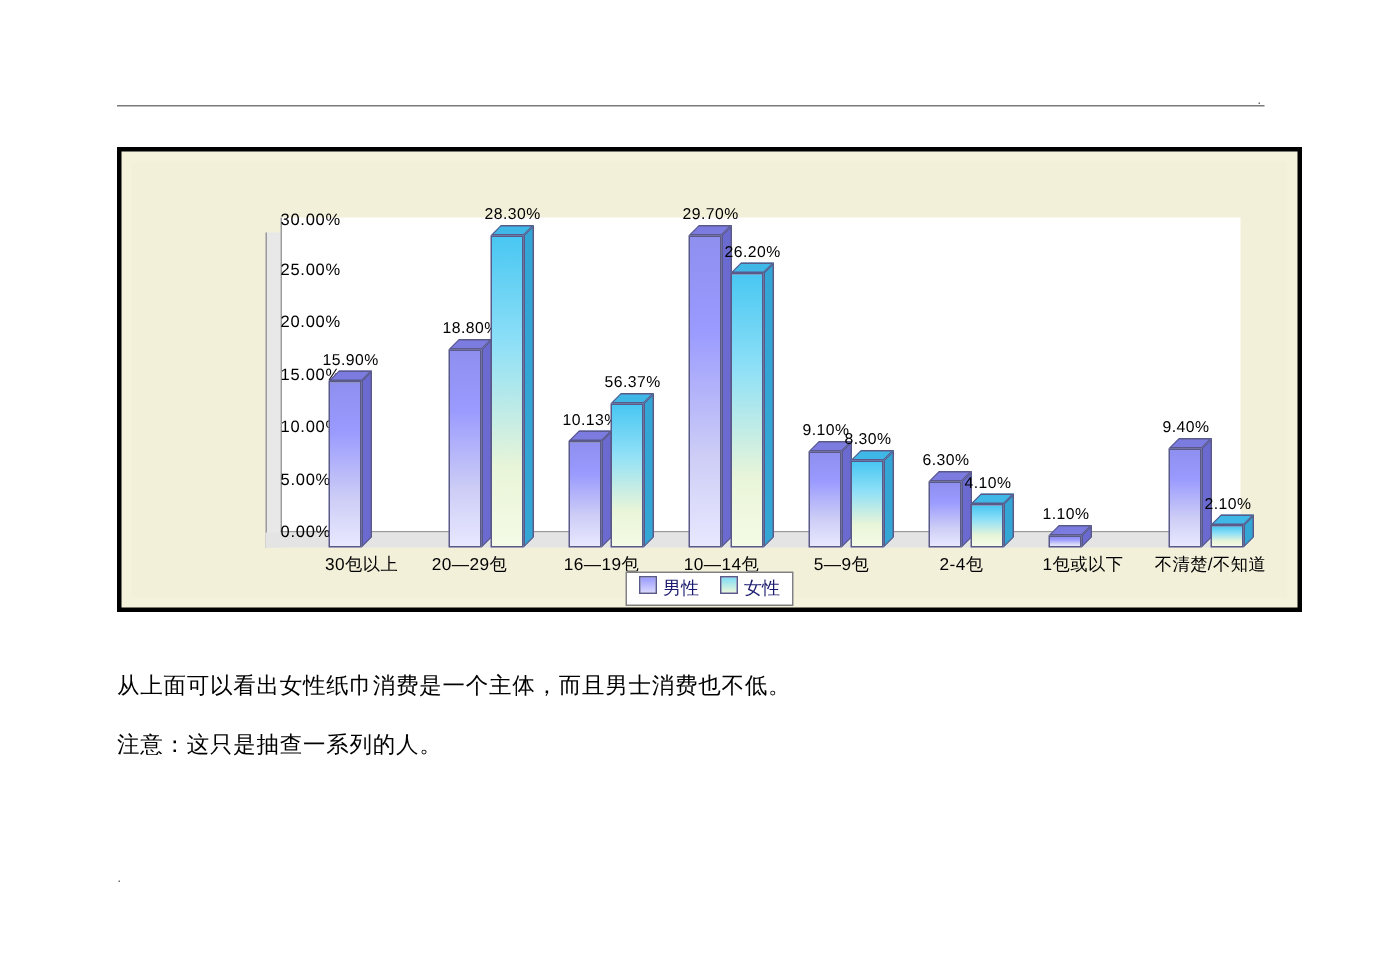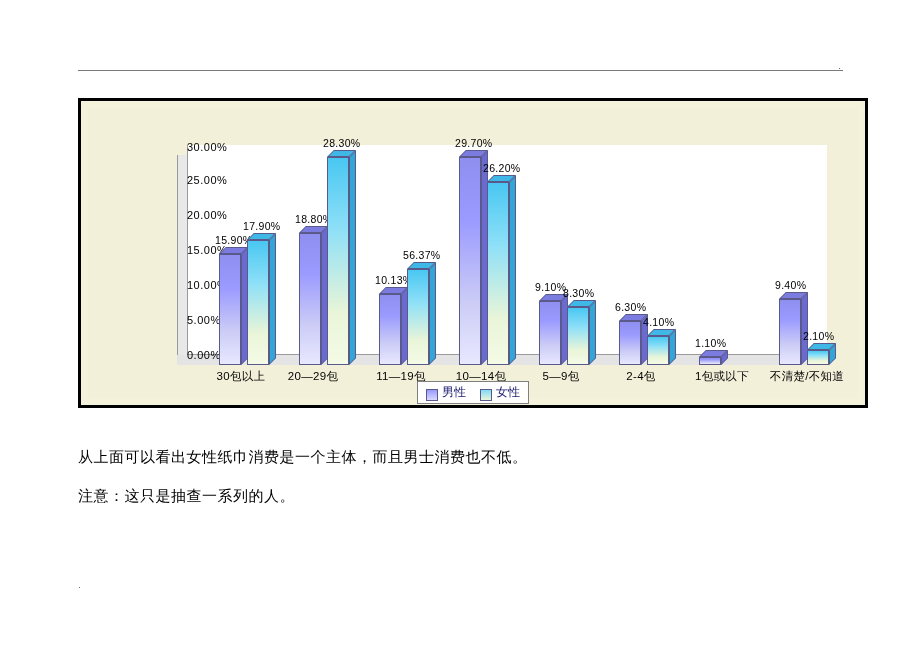--- a/index.html
+++ b/index.html
@@ -185,21 +185,21 @@
     transform: translateX(-50%);
     top: 280px;
     border: 1px solid #808080;
     background: #ffffff;
     padding: 2px 8px;
     font-size: 12px;
     display: flex;
     gap: 14px;
     align-items: center;
   }
-  .legend-item { display: flex; align-items: flex-end; gap: 4px; }
+  .legend-item { display: flex; align-items: flex-start; gap: 4px; }
   .swatch {
     width: 10px; height: 10px;
     display: inline-block;
     border: 1px solid #5a5a8a;
   }
   .swatch.male { background: linear-gradient(to bottom,#9a9aff,#d8d8ff); }
   .swatch.female { background: linear-gradient(to bottom,#7fdcf5,#eaf6da); }
   .legend-label { color: #1a1a6e; }
   
   .para {
@@ -243,26 +243,20 @@
       <div class="yaxis-label" style="left:10px; top:70px;">20.00%</div>
       <div class="yaxis-label" style="left:10px; top:35px;">25.00%</div>
       <div class="yaxis-label" style="left:10px; top:2px;">30.00%</div>
 
       <div class="bar male" style="left:42px;  height:111px;">
         <div class="top"></div>
         <div class="side"></div>
         <div class="front"></div>
         <div class="bar-label">15.90%</div>
       </div>
-      <div class="bar female" style="left:70px;  height:125px;">
-        <div class="top"></div>
-        <div class="side"></div>
-        <div class="front"></div>
-        <div class="bar-label">17.90%</div>
-      </div>
 
       <div class="bar male" style="left:122px; height:132px;">
         <div class="top"></div>
         <div class="side"></div>
         <div class="front"></div>
         <div class="bar-label">18.80%</div>
       </div>
       <div class="bar female" style="left:150px; height:208px;">
         <div class="top"></div>
         <div class="side"></div>
@@ -337,21 +331,21 @@
       </div>
       <div class="bar female" style="left:630px; height:15px;">
         <div class="top"></div>
         <div class="side"></div>
         <div class="front"></div>
         <div class="bar-label">2.10%</div>
       </div>
 
       <div class="cat-label" style="left:18px;  width:92px;">30包以上</div>
       <div class="cat-label" style="left:90px;  width:92px;">20—29包</div>
-      <div class="cat-label" style="left:178px; width:92px;">11—19包</div>
+      <div class="cat-label" style="left:178px; width:92px;">16—19包</div>
       <div class="cat-label" style="left:258px; width:92px;">10—14包</div>
       <div class="cat-label" style="left:338px; width:92px;">5—9包</div>
       <div class="cat-label" style="left:418px; width:92px;">2-4包</div>
       <div class="cat-label" style="left:495px; width:100px;">1包或以下</div>
       <div class="cat-label" style="left:560px; width:140px;">不清楚/不知道</div>
     </div>
 
     <div class="legend">
       <span class="legend-item">
         <span class="swatch male"></span>

